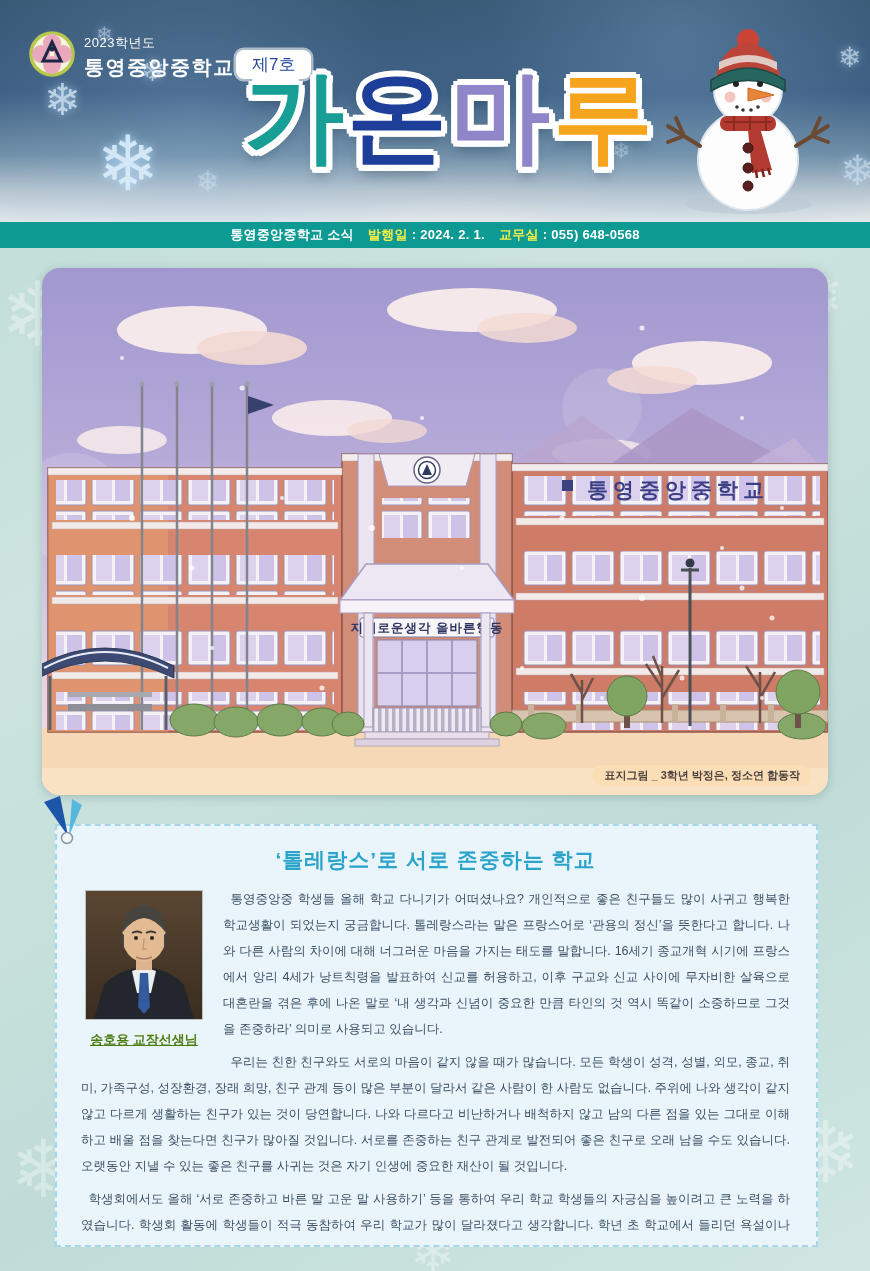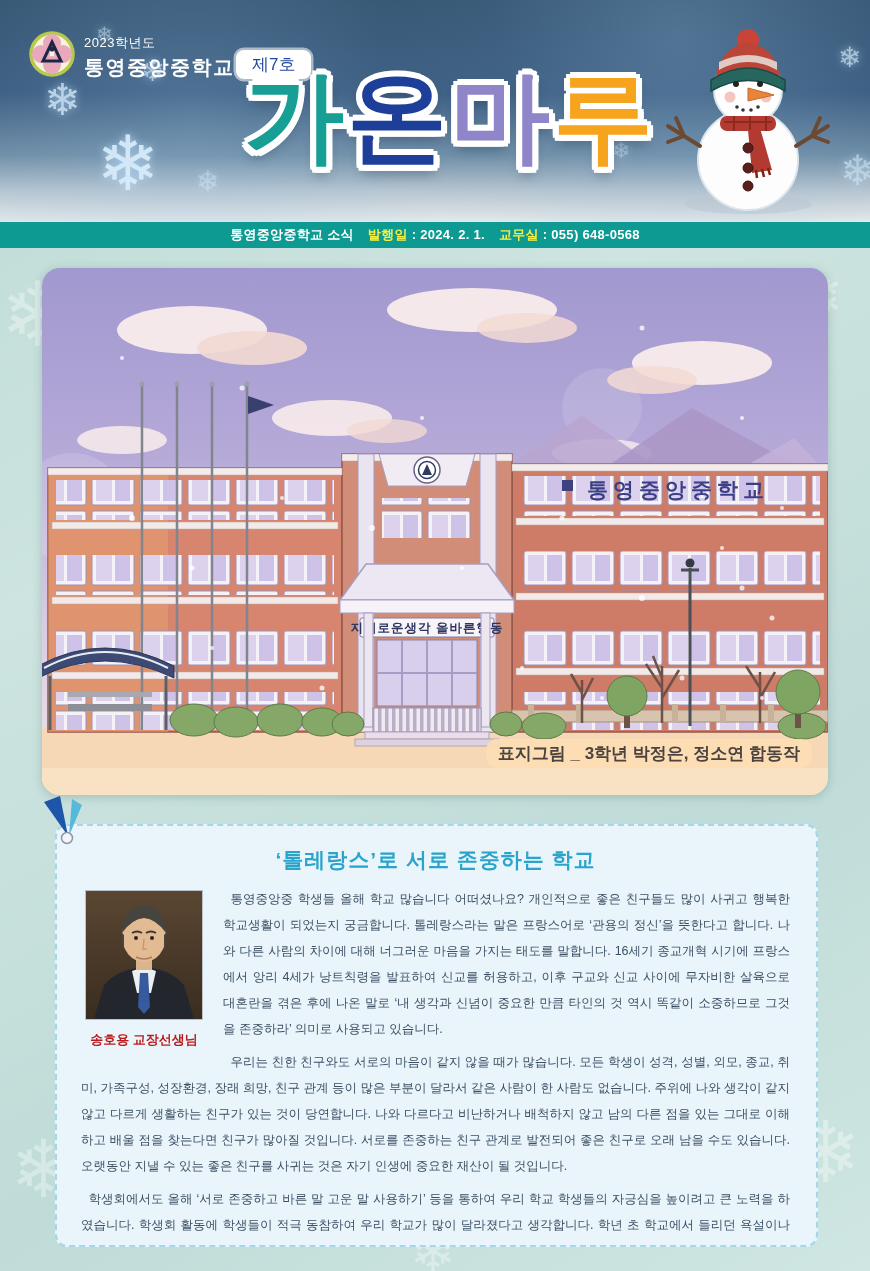--- a/index.html
+++ b/index.html
@@ -37,35 +37,35 @@
   .info-bar{position:absolute;top:222px;left:0;width:870px;height:26px;background:#0d9a92;
     color:#fff;display:flex;align-items:center;justify-content:center;gap:14px;
     font-size:13px;font-weight:bold;letter-spacing:.3px;}
   .info-item{white-space:nowrap;}
   .lbl{color:#f6ef46;}
 
   
   .cover{position:absolute;left:42px;top:268px;width:786px;height:527px;border-radius:18px;
     overflow:hidden;box-shadow:0 2px 10px rgba(50,85,85,.25);}
   .cover svg{display:block;}
-  .cover-caption{position:absolute;right:16px;bottom:27px;font-size:17px;font-weight:bold;
+  .cover-caption{position:absolute;right:16px;bottom:9px;font-size:11px;font-weight:bold;
     color:#4c4340;background:rgba(252,221,180,.92);padding:3px 12px;border-radius:11px;}
 
   
   .pen-deco{position:absolute;left:36px;top:794px;width:64px;height:64px;z-index:3;}
   .article{position:absolute;left:55px;top:824px;width:763px;height:423px;background:#e9f5fb;
-    border:2px dashed #a5d6ea;border-radius:12px;box-sizing:border-box;
+    border:2px dashed #a5d6ea;border-radius:0;box-sizing:border-box;
     padding:18px 26px 0 24px;overflow:hidden;}
   .article-title{text-align:center;color:#2aa4ca;font-size:21px;font-weight:bold;
     letter-spacing:1px;margin:2px 0 12px;}
   .article-body{font-size:12.5px;line-height:26px;color:#3c4f63;text-align:justify;}
   .article-body p{margin:0 0 7px;text-indent:.6em;}
   .photo-wrap{float:left;width:126px;margin:4px 16px 2px 0;text-align:center;}
   .photo{width:116px;height:128px;border:1px solid #b9c2c8;background:#4c3b2c;display:block;margin:0 auto;}
-  .pname{font-weight:bold;color:#b91c1c;font-size:13px;margin-top:7px;text-indent:0;}
+  .pname{font-weight:bold;color:#4d7c0f;font-size:13px;margin-top:7px;text-indent:0;text-decoration:underline;}
 </style>
 </head>
 <body>
 
 <div class="page">
 
   <div class="header">
 
     <span class="sf" style="left:44px;top:78px;font-size:44px;opacity:.8">❄</span>
     <span class="sf" style="left:96px;top:24px;font-size:20px;opacity:.55">❄</span>
@@ -344,20 +344,20 @@
           <path d="M36,42 Q34,52 38,58 L38,44 Z" fill="#46443f"></path>
           <path d="M80,42 Q82,52 78,58 L78,44 Z" fill="#46443f"></path>
           <path d="M46,42 Q51,39 56,42 M60,42 Q65,39 70,42" stroke="#3a3530" stroke-width="2" fill="none"></path>
           <circle cx="50" cy="47" r="2" fill="#2c2620"></circle>
             <circle cx="66" cy="47" r="2" fill="#2c2620"></circle>
           <path d="M58,48 L57,58 L61,58" stroke="#c49a74" stroke-width="1.5" fill="none"></path>
           <path d="M50,66 Q58,70 66,66" stroke="#a87c5c" stroke-width="1.5" fill="none"></path>
         </svg>
         <div class="pname">송호용 교장선생님</div>
       </div>
-      <p>통영중앙중 학생들 올해 학교 많습니다 어떠셨나요? 개인적으로 좋은 친구들도 많이 사귀고 행복한 학교생활이 되었는지 궁금합니다. 톨레랑스라는 말은 프랑스어로 ‘관용의 정신’을 뜻한다고 합니다. 나와 다른 사람의 차이에 대해 너그러운 마음을 가지는 태도를 말합니다. 16세기 종교개혁 시기에 프랑스에서 앙리 4세가 낭트칙령을 발표하여 신교를 허용하고, 이후 구교와 신교 사이에 무자비한 살육으로 대혼란을 겪은 후에 나온 말로 ‘내 생각과 신념이 중요한 만큼 타인의 것 역시 똑같이 소중하므로 그것을 존중하라’ 의미로 사용되고 있습니다.</p>
+      <p>통영중앙중 학생들 올해 학교 다니기가 어떠셨나요? 개인적으로 좋은 친구들도 많이 사귀고 행복한 학교생활이 되었는지 궁금합니다. 톨레랑스라는 말은 프랑스어로 ‘관용의 정신’을 뜻한다고 합니다. 나와 다른 사람의 차이에 대해 너그러운 마음을 가지는 태도를 말합니다. 16세기 종교개혁 시기에 프랑스에서 앙리 4세가 낭트칙령을 발표하여 신교를 허용하고, 이후 구교와 신교 사이에 무자비한 살육으로 대혼란을 겪은 후에 나온 말로 ‘내 생각과 신념이 중요한 만큼 타인의 것 역시 똑같이 소중하므로 그것을 존중하라’ 의미로 사용되고 있습니다.</p>
       <p>우리는 친한 친구와도 서로의 마음이 같지 않을 때가 많습니다. 모든 학생이 성격, 성별, 외모, 종교, 취미, 가족구성, 성장환경, 장래 희망, 친구 관계 등이 많은 부분이 달라서 같은 사람이 한 사람도 없습니다. 주위에 나와 생각이 같지 않고 다르게 생활하는 친구가 있는 것이 당연합니다. 나와 다르다고 비난하거나 배척하지 않고 남의 다른 점을 있는 그대로 이해하고 배울 점을 찾는다면 친구가 많아질 것입니다. 서로를 존중하는 친구 관계로 발전되어 좋은 친구로 오래 남을 수도 있습니다. 오랫동안 지낼 수 있는 좋은 친구를 사귀는 것은 자기 인생에 중요한 재산이 될 것입니다.</p>
       <p>학생회에서도 올해 ‘서로 존중하고 바른 말 고운 말 사용하기’ 등을 통하여 우리 학교 학생들의 자긍심을 높이려고 큰 노력을 하였습니다. 학생회 활동에 학생들이 적극 동참하여 우리 학교가 많이 달라졌다고 생각합니다. 학년 초 학교에서 들리던 욕설이나 거친 말들이 많이 사라지고 쉬는 시간, 점심시간, 등하교 시간에 학생들 사이에 오가던 말들이 훨씬 듣기가 좋은 것 같습니다.</p>
 
     </div>
   </div>
 
 </div>
 
 </body></html>

